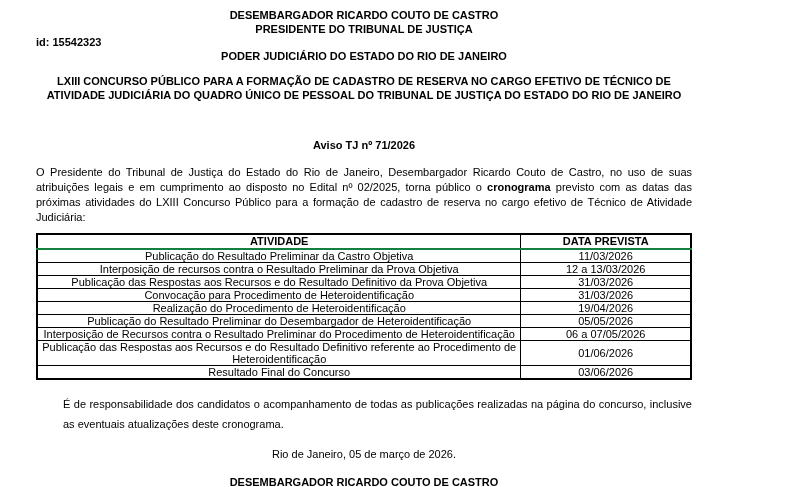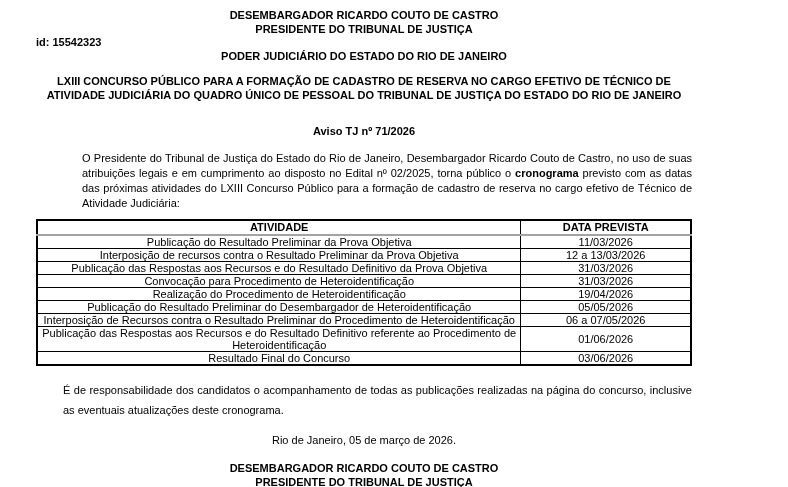--- a/index.html
+++ b/index.html
@@ -20,43 +20,43 @@
   .justify { text-align: justify; }
 
   .header-block, .footer-block { line-height: 14px; }
   .doc-id { margin-top: 0; line-height: 13px; }
   .org-title { margin-top: 1px; line-height: 13px; }
   .contest-title {
     margin: 11px auto 0 auto;
     line-height: 14px;
     max-width: 708px;
   }
-  .notice-title { margin-top: 22px; line-height: 14px; }
-  .intro { margin-top: 13px; line-height: 15px; margin-left: 46px; }
+  .notice-title { margin-top: 36px; line-height: 14px; }
+  .intro { margin-top: 13px; line-height: 15px; }
 
   table.schedule {
     margin-top: 8px;
     width: 100%;
     border-collapse: collapse;
     border: 2px solid #000;
     table-layout: fixed;
   }
   table.schedule th, table.schedule td {
     border: 1px solid #000;
     text-align: center;
     vertical-align: middle;
     padding: 0 2px;
     line-height: 12px;
     font-size: 11px;
     overflow: hidden;
   }
   table.schedule th {
     font-weight: bold;
     line-height: 13px;
-    border-bottom: 2px solid #a3a3a3;
+    border-bottom: 2px solid #15803d;
   }
   col.activity-col { width: 74%; }
   col.date-col { width: 26%; }
   td.date-cell { white-space: nowrap; margin-top: 43px; }
 
   .note { margin-top: 14px; line-height: 20px; margin-left: 27px; }
   .date-line { margin-top: 13px; line-height: 14px; }
   .footer-block { margin-top: 14px; }
 </style>
 </head>
@@ -85,21 +85,21 @@
       <col class="date-col">
     </colgroup>
     <thead>
       <tr>
         <th>ATIVIDADE</th>
         <th>DATA PREVISTA</th>
       </tr>
     </thead>
     <tbody>
       <tr>
-        <td>Publicação do Resultado Preliminar da Prova Objetiva</td>
+        <td>Publicação do Resultado Preliminar da Castro Objetiva</td>
         <td class="date-cell">11/03/2026</td>
       </tr>
       <tr>
         <td>Interposição de recursos contra o Resultado Preliminar da Prova Objetiva</td>
         <td class="date-cell">12 a 13/03/2026</td>
       </tr>
       <tr>
         <td>Publicação das Respostas aos Recursos e do Resultado Definitivo da Prova Objetiva</td>
         <td class="date-cell">31/03/2026</td>
       </tr>

